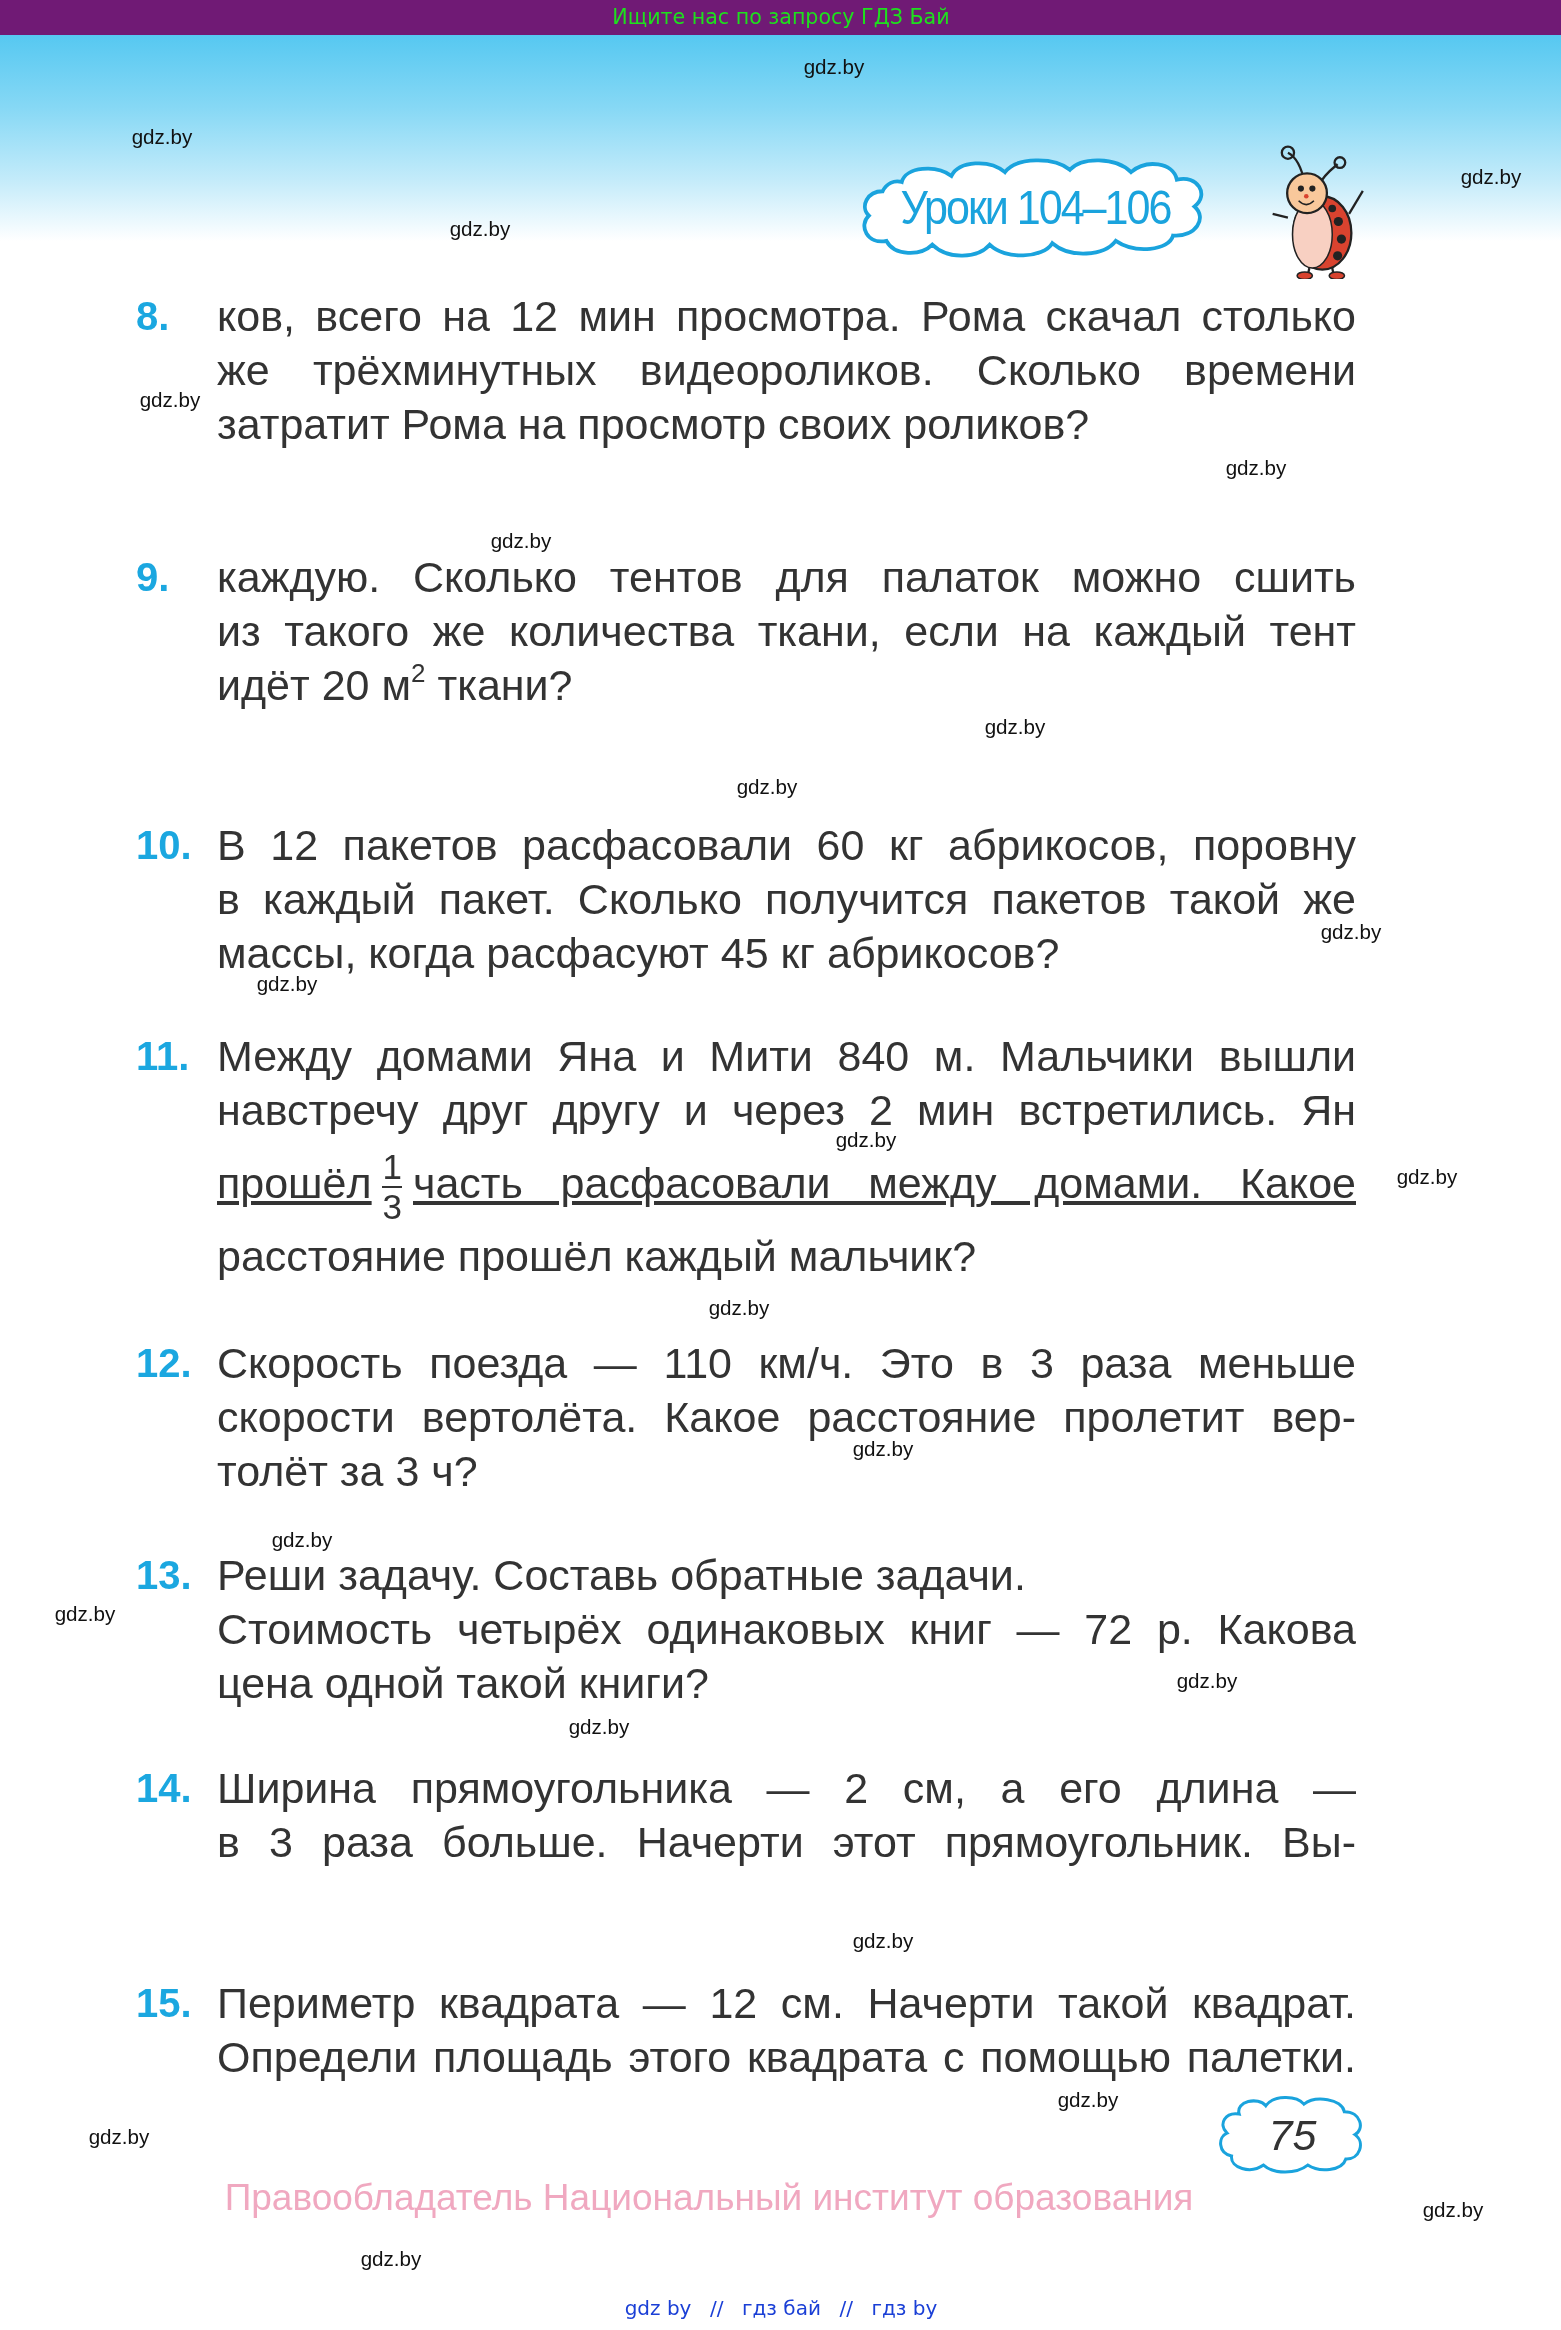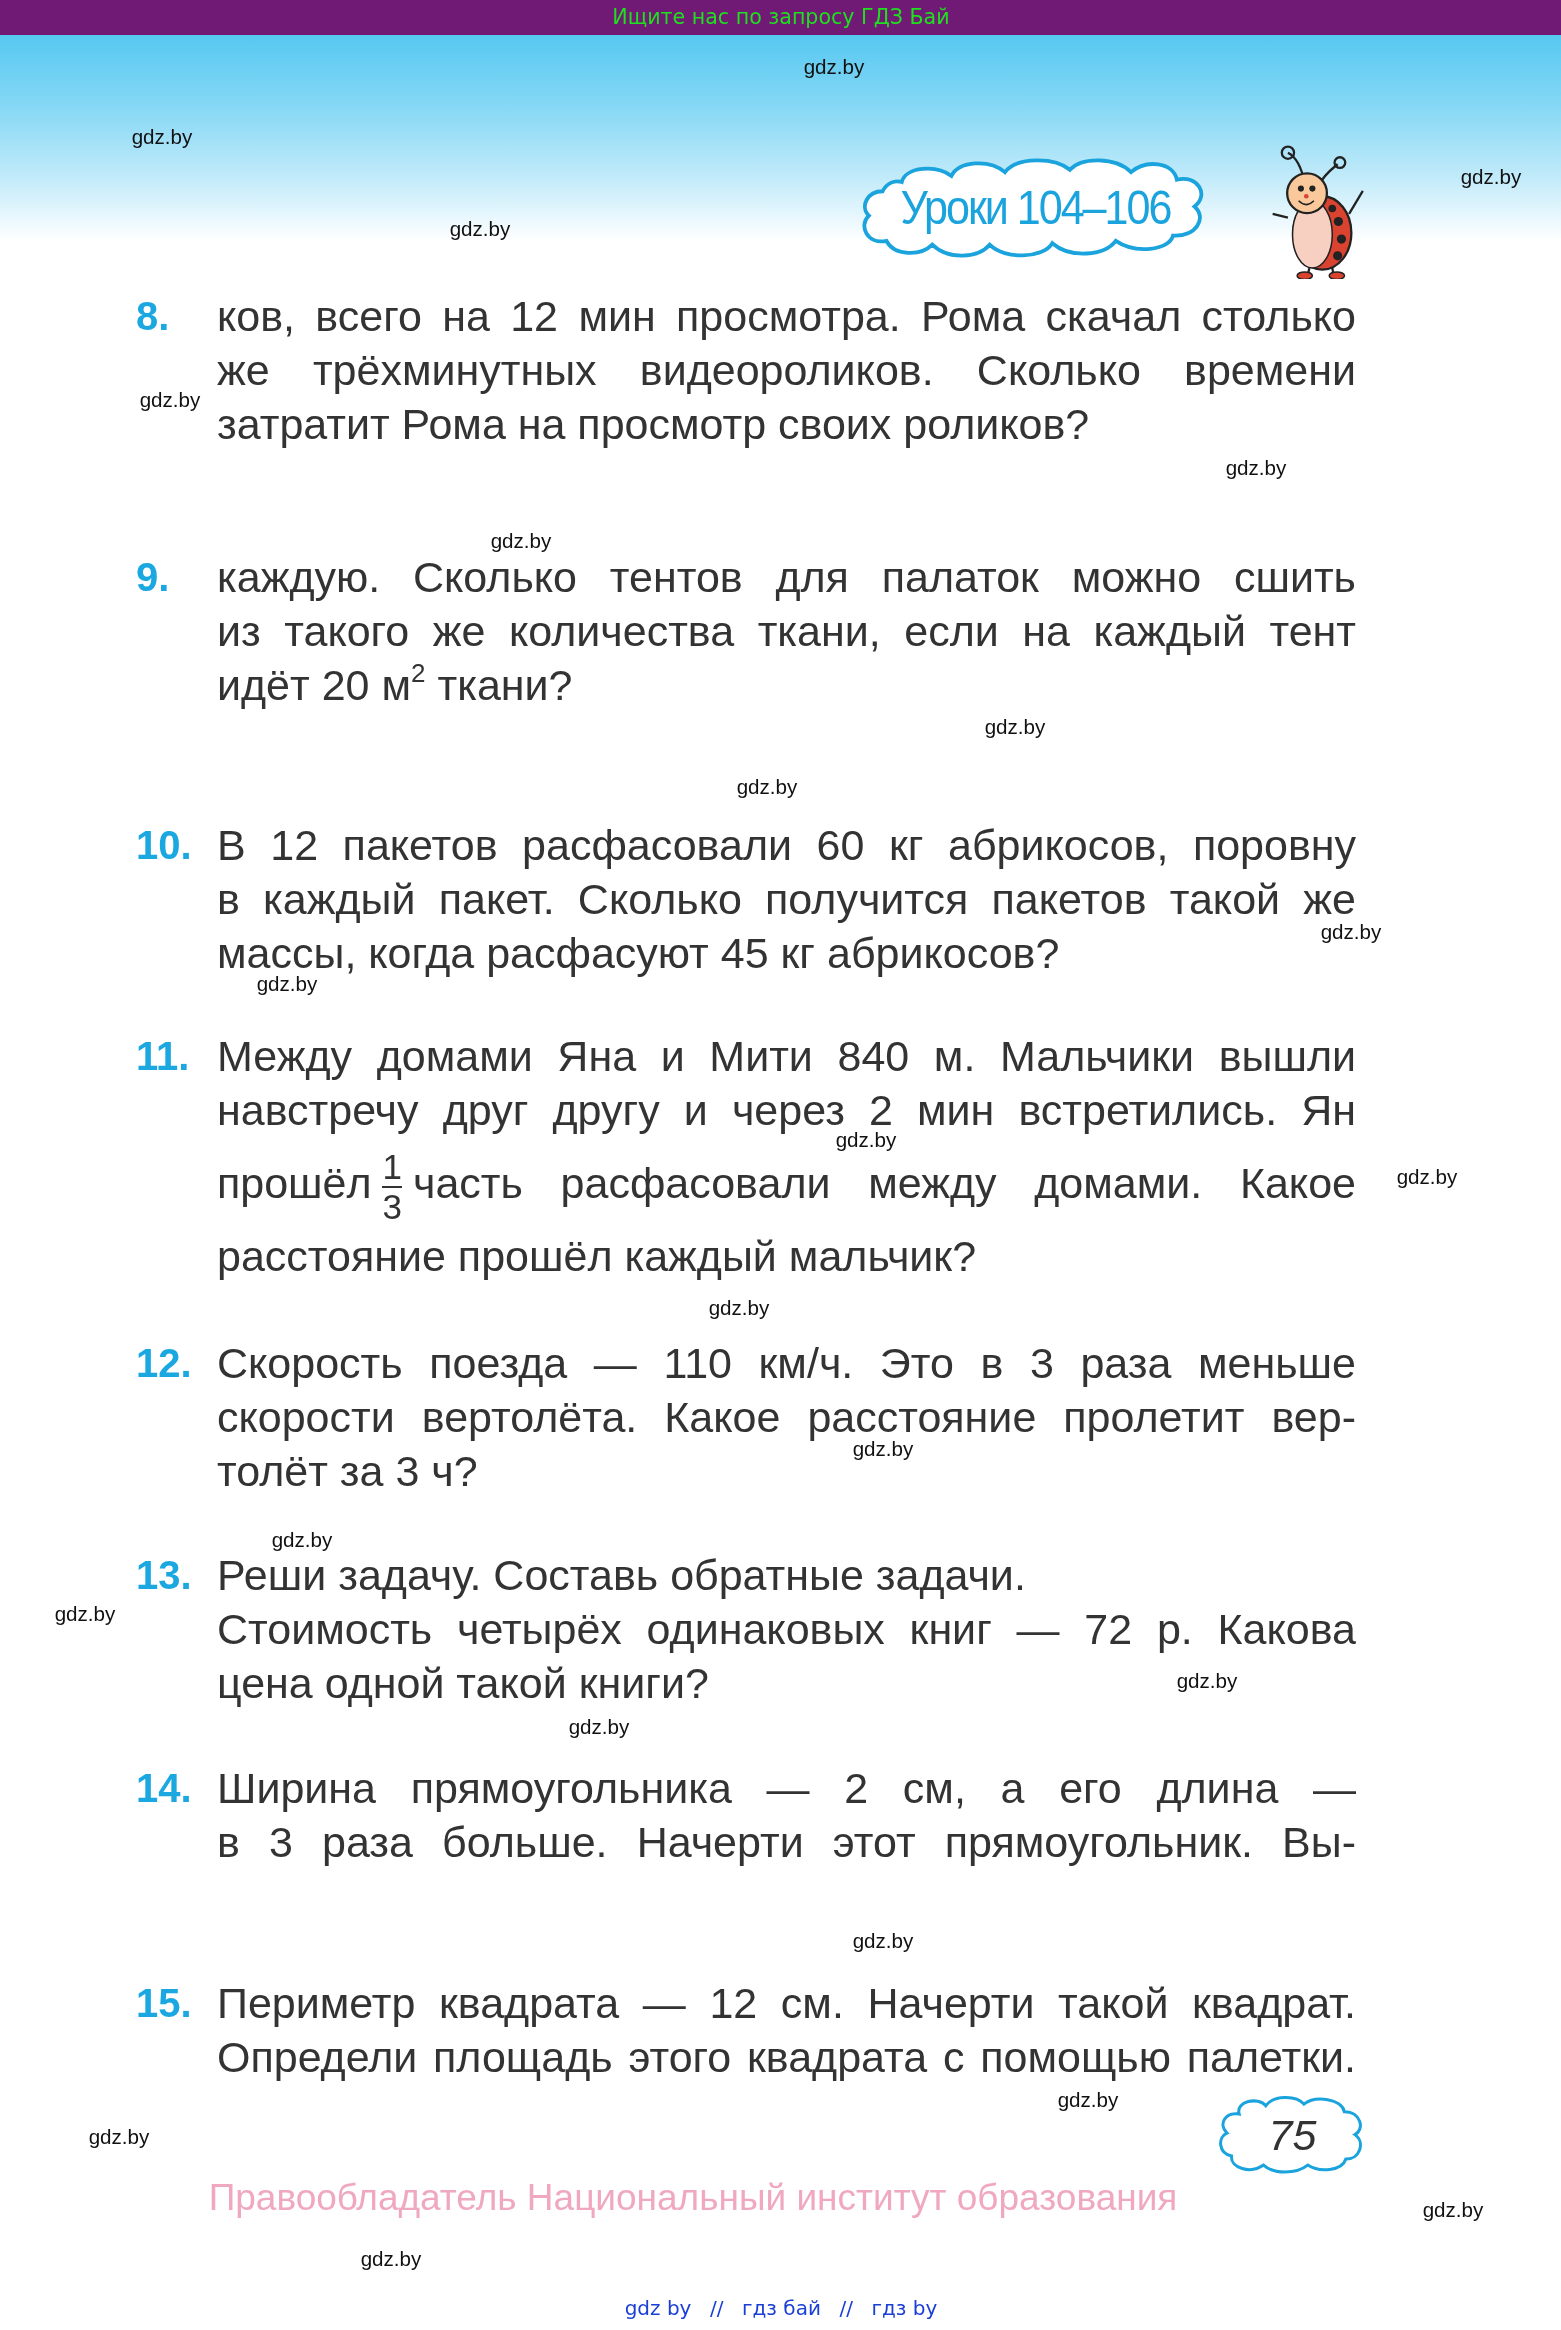--- a/index.html
+++ b/index.html
@@ -51,21 +51,21 @@
     position: absolute; font-family: Liberation Sans, sans-serif; font-size: 20.6px; color: #111;
     transform: translate(-50%, -50%); white-space: nowrap;
   }
   .page-cloud { position: absolute; left: 1216px; top: 2095px; width: 153px; height: 80px; }
   .page-num {
     position: absolute; left: 0; top: 0; width: 153px; height: 80px;
     display: flex; align-items: center; justify-content: center;
     font-size: 43px; color: #333; font-style: italic;
   }
   .copyright {
-    position: absolute; left: 0; width: 1386px; top: 2177px; text-align: center;
+    position: absolute; left: 16px; width: 1386px; top: 2177px; text-align: center;
     font-size: 37px; color: #f0a8c0;
   }
   .footer-links {
     position: absolute; left: 0; width: 1562px; top: 2296px; text-align: center;
     font-family: "DejaVu Sans", sans-serif; font-size: 20px; color: #1a3fd6;
   }
   .footer-links span { margin: 0 6.1px; }
 </style>
 </head>
 <body>
@@ -134,21 +134,21 @@
     <span class="line">в каждый пакет. Сколько получится пакетов такой же</span>
     <span class="line last">массы, когда расфасуют 45 кг абрикосов?</span>
   </div>
 </div>
 
 <div class="task" style="top:1029px;">
   <div class="task-num">11.</div>
   <div class="task-text">
     <span class="line">Между домами Яна и Мити 840 м. Мальчики вышли</span>
     <span class="line">навстречу друг другу и через 2 мин встретились. Ян</span>
-    <span class="line" style="height:92px; line-height:92px;"><span>прошёл</span><span class="frac">
+    <span class="line" style="height:92px; line-height:92px;text-decoration:underline;"><span>прошёл</span><span class="frac">
           <span>1</span>
           <span class="bar"></span>
           <span>3</span>
         </span><span>часть расфасовали между домами. Какое</span></span>
     <span class="line last">расстояние прошёл каждый мальчик?</span>
   </div>
 </div>
 
 <div class="task" style="top:1336px;">
   <div class="task-num">12.</div>

